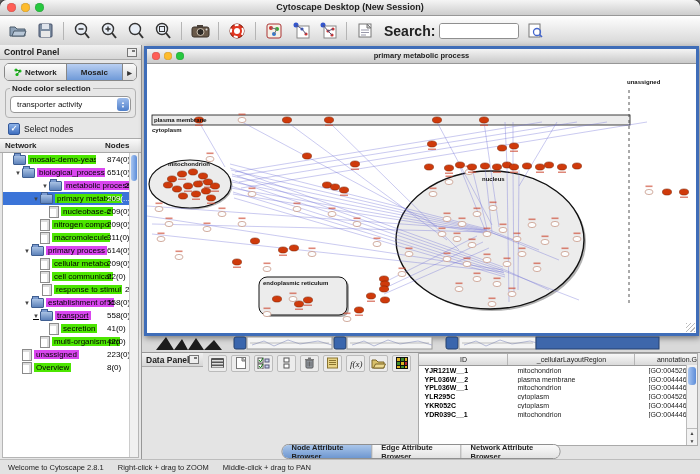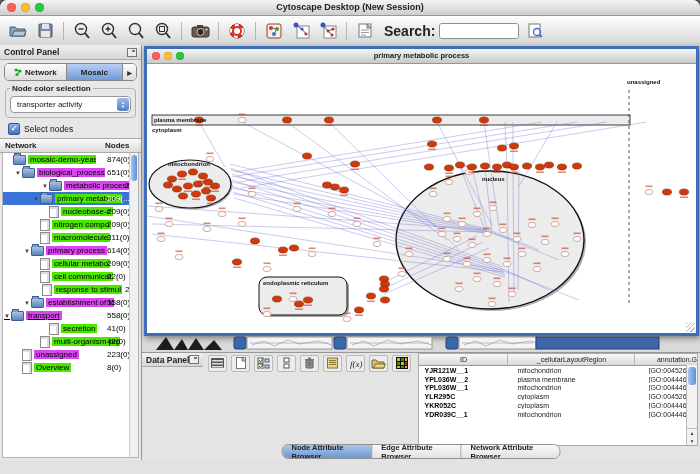--- a/index.html
+++ b/index.html
@@ -350,21 +350,21 @@
             <span class="tr-file"></span>
             <span class="tr-label lab-green">response to stimul</span>
             <span class="tr-count">264(0)</span>
           </div>
           <div class="tree-row" style="padding-left: 20px;">
             <span class="tr-arrow">▼</span>
             <span class="tr-folder"></span>
             <span class="tr-label lab-red">establishment of lo</span>
             <span class="tr-count">558(0)</span>
           </div>
-          <div class="tree-row" style=" text-decoration: underline;">
+          <div class="tree-row" style="padding-left: 29px; text-decoration: underline;">
             <span class="tr-arrow">▼</span>
             <span class="tr-folder"></span>
             <span class="tr-label lab-red">transport</span>
             <span class="tr-count">558(0)</span>
           </div>
           <div class="tree-row" style="padding-left: 38px;">
             <span class="tr-arrow"></span>
             <span class="tr-file"></span>
             <span class="tr-label lab-green">secretion</span>
             <span class="tr-count">41(0)</span>
@@ -807,13 +807,18 @@
         </div>
         <div class="dp-tabs" id="dp-tabs">
             <div class="dp-tab sel">Node Attribute Browser</div>
             <div class="dp-tab">Edge Attribute Browser</div>
             <div class="dp-tab">Network Attribute Browser</div>
           </div>
       </div>
     </div>
   </div>
 
+  <div class="statusbar">
+    <span>Welcome to Cytoscape 2.8.1</span>
+    <span>Right-click + drag to ZOOM</span>
+    <span>Middle-click + drag to PAN</span>
+  </div>
 </div>
 
 </body></html>

